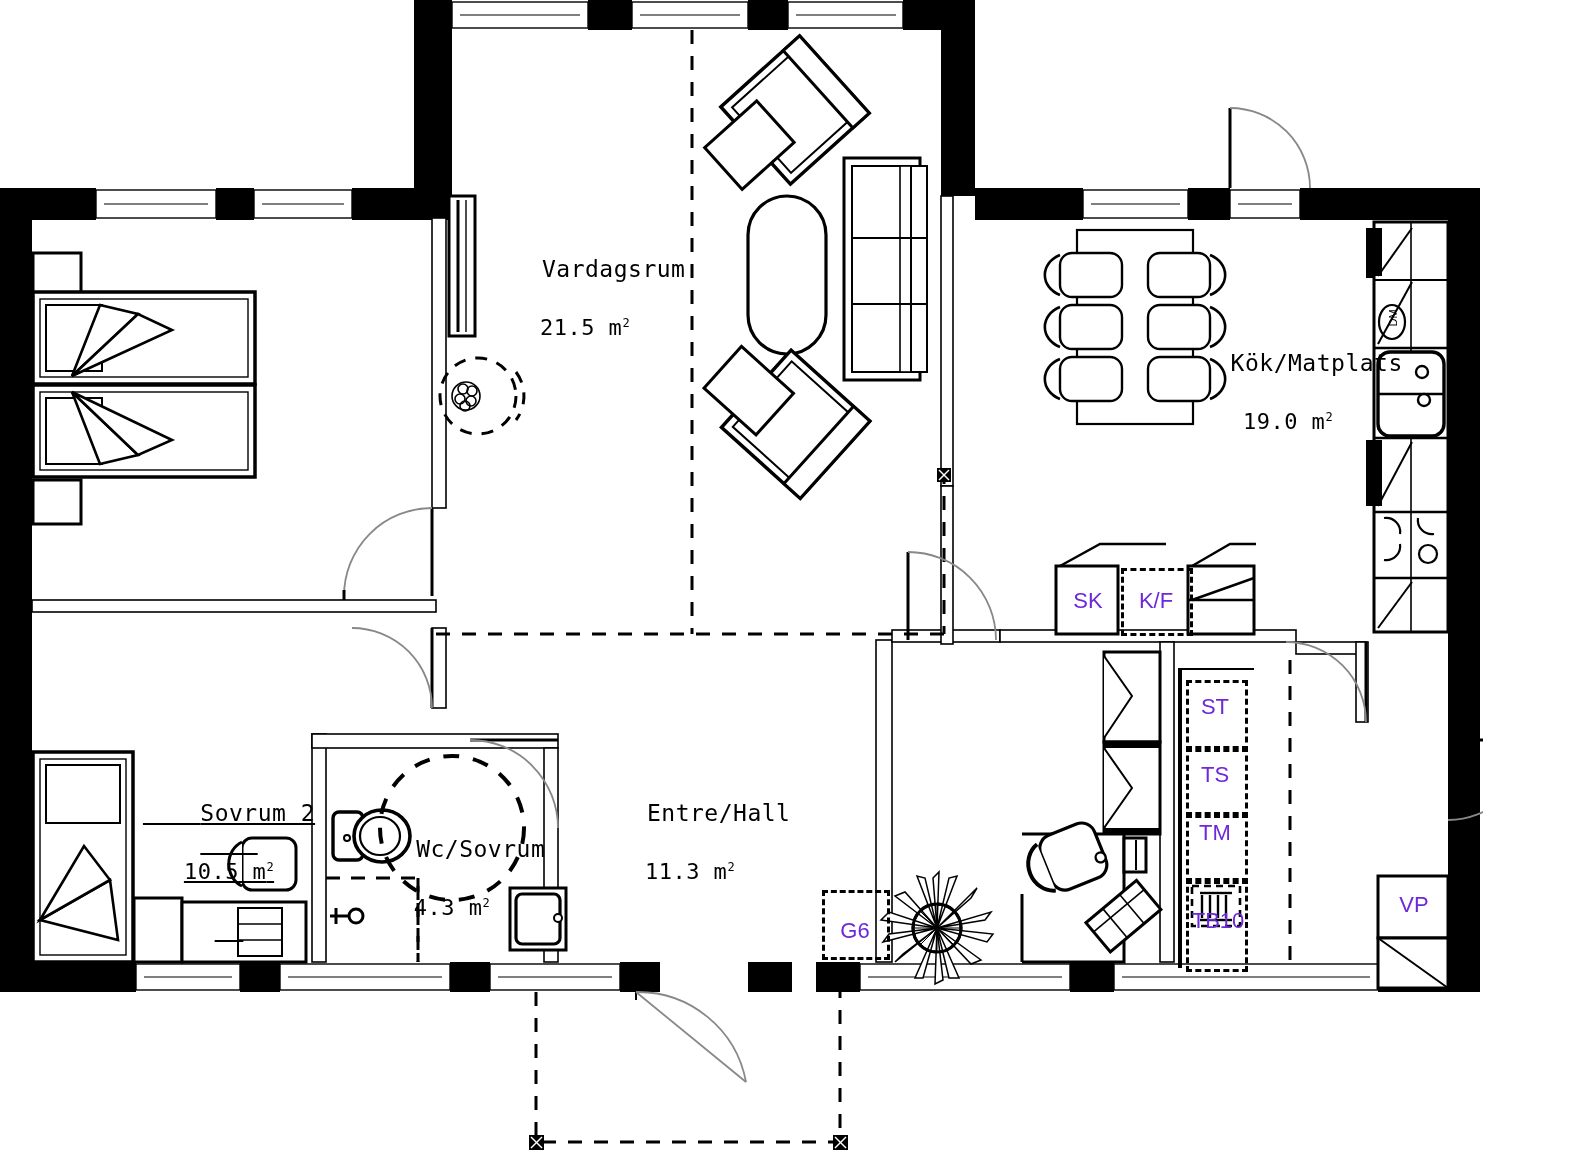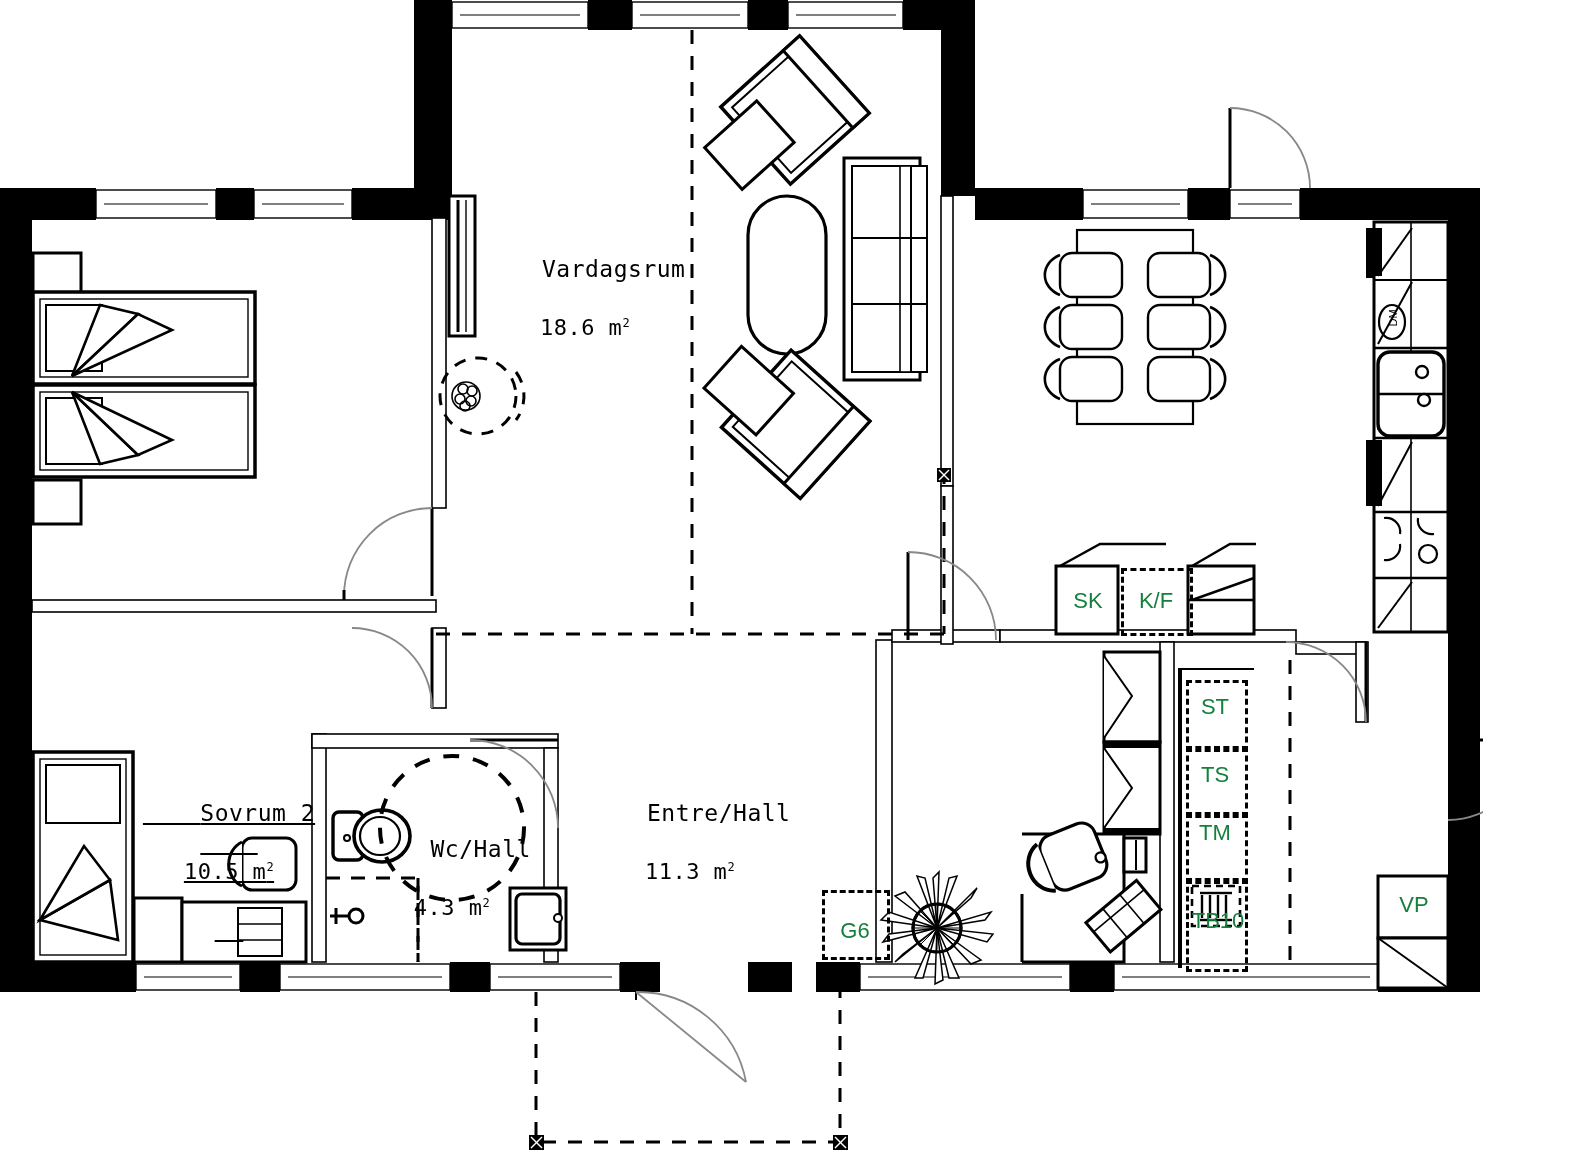--- a/index.html
+++ b/index.html
@@ -36,21 +36,21 @@
   .room-label .area {
     display: block;
     font-size: 22px;
   }
   .room-label .area sup {
     font-size: 12px;
     vertical-align: super;
   }
   .box-label {
     position: absolute;
-    color: #15803d;
+    color: #6d28d9;
     font-family: "Liberation Sans", sans-serif;
     font-size: 22px;
     text-align: center;
     white-space: pre;
   }
   .tiny-label {
     position: absolute;
     color: #000000;
     font-family: "Liberation Sans", sans-serif;
     font-size: 11px;
@@ -491,32 +491,36 @@
       <path d="M 1060 566 L 1100 544 L 1166 544" stroke-width="2.4" fill="none"></path>
       <path d="M 1192 566 L 1230 544 L 1256 544" stroke-width="2.4" fill="none"></path>
       <line x1="1192" y1="600" x2="1254" y2="578" stroke-width="2.4"></line>
       <line x1="1188" y1="600" x2="1254" y2="600" stroke-width="2.4"></line>
     </g>
 
   </svg>
 
   <div class="room-label" style="left:460px; top:226px; width:250px;">
     <span>Vardagsrum</span>
-    <span class="area"><span>18.6</span> m<sup>2</sup></span>
+    <span class="area"><span>21.5</span> m<sup>2</sup></span>
   </div>
 
 
+  <div class="room-label" style="left:1168px; top:320px; width:240px;">
+    <span>Kök/Matplats</span>
+    <span class="area"><span>19.0</span> m<sup>2</sup></span>
+  </div>
 
   <div class="room-label" style="left:119px; top:770px; width:220px;text-decoration:underline;">
     <span>Sovrum 2</span>
     <span class="area"><span>10.5</span> m<sup>2</sup></span>
   </div>
 
   <div class="room-label" style="left:342px; top:806px; width:220px;">
-    <span>Wc/Hall</span>
+    <span>Wc/Sovrum</span>
     <span class="area"><span>4.3</span> m<sup>2</sup></span>
   </div>
 
   <div class="room-label" style="left:580px; top:770px; width:220px;">
     <span>Entre/Hall</span>
     <span class="area"><span>11.3</span> m<sup>2</sup></span>
   </div>
 
 
 

